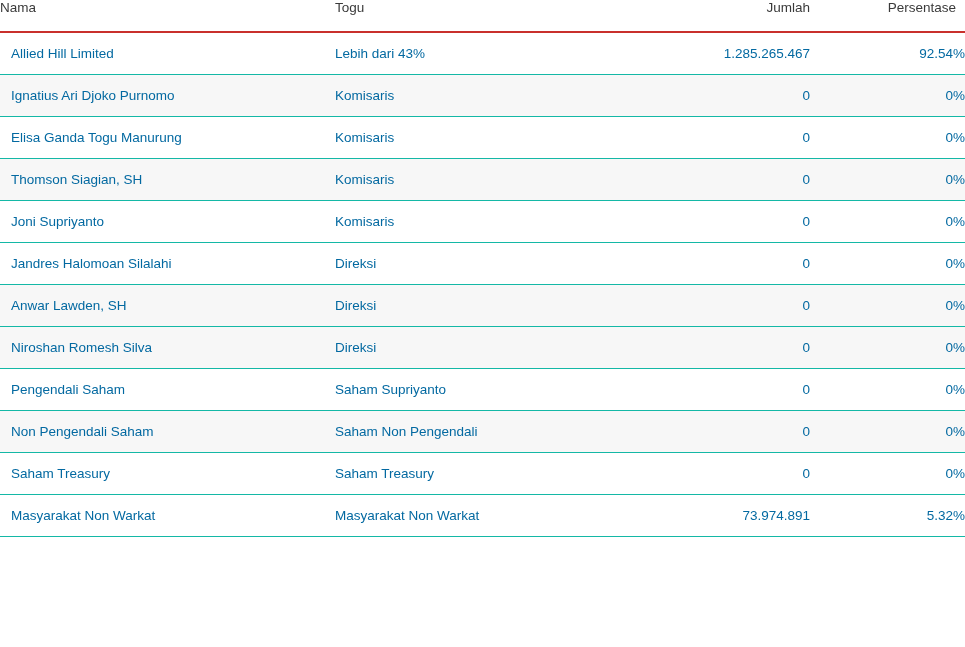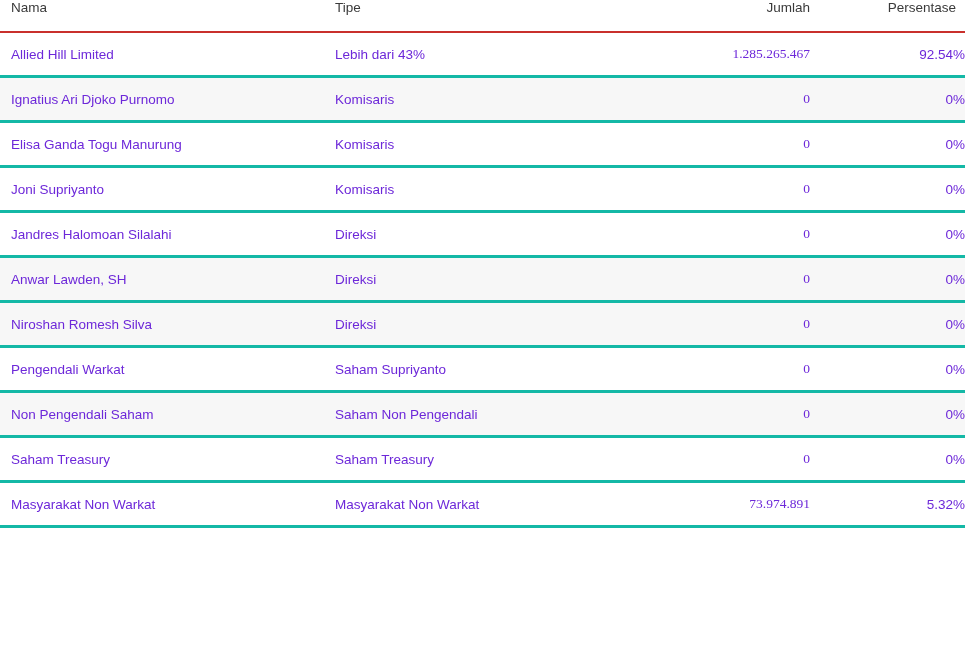--- a/index.html
+++ b/index.html
@@ -32,46 +32,45 @@
   table.shareholders thead th {
     font-weight: normal;
     font-size: 13.5px;
     color: #3a3a3a;
     text-align: left;
     padding: 0 0 16px 0;
     border-bottom: 2px solid #c9302c;
     vertical-align: bottom;
     background: #ffffff;
   }
-  table.shareholders thead th.first { padding-left: 11px; }
+  table.shareholders thead th.first { }
   table.shareholders thead th.num {
     text-align: right;
     padding-right: 10px;
   }
   table.shareholders thead th.last {
     text-align: right;
     padding-right: 9px;
     margin-top: 40px;
   }
 
   table.shareholders tbody td {
     padding: 13px 0 13px 0;
-    border-bottom: 3px solid #14b8a6;
-    color: #6d28d9;
+    border-bottom: 1px solid #14b8a6;
+    color: #0369a1;
     font-size: 13.5px;
     vertical-align: middle;
     white-space: nowrap;
     overflow: hidden;
     text-overflow: ellipsis;
   }
   table.shareholders tbody td.first { padding-left: 11px; }
   table.shareholders tbody td.num {
     text-align: right;
     padding-right: 10px;
-    font-family: Liberation Serif, serif;
   }
   table.shareholders tbody td.last {
     text-align: right;
   }
   table.shareholders tbody tr.odd td {
     background: #ffffff;
   }
   table.shareholders tbody tr.even td {
     background: #f7f7f7;
   }
@@ -83,40 +82,46 @@
   <table class="shareholders">
     <colgroup>
       <col class="col-nama">
       <col class="col-tipe">
       <col class="col-jumlah">
       <col class="col-persen">
     </colgroup>
     <thead>
       <tr>
         <th class="first">Nama</th>
-        <th>Tipe</th>
+        <th>Togu</th>
         <th class="num">Jumlah</th>
         <th class="last">Persentase</th>
       </tr>
     </thead>
     <tbody id="table-body">
         <tr class="odd">
           <td class="first">Allied Hill Limited</td>
           <td>Lebih dari 43%</td>
           <td class="num">1.285.265.467</td>
           <td class="last">92.54%</td>
         </tr>
         <tr class="even">
           <td class="first">Ignatius Ari Djoko Purnomo</td>
           <td>Komisaris</td>
           <td class="num">0</td>
           <td class="last">0%</td>
         </tr>
         <tr class="odd">
           <td class="first">Elisa Ganda Togu Manurung</td>
+          <td>Komisaris</td>
+          <td class="num">0</td>
+          <td class="last">0%</td>
+        </tr>
+        <tr class="even">
+          <td class="first">Thomson Siagian, SH</td>
           <td>Komisaris</td>
           <td class="num">0</td>
           <td class="last">0%</td>
         </tr>
         <tr class="odd">
           <td class="first">Joni Supriyanto</td>
           <td>Komisaris</td>
           <td class="num">0</td>
           <td class="last">0%</td>
         </tr>
@@ -132,21 +137,21 @@
           <td class="num">0</td>
           <td class="last">0%</td>
         </tr>
         <tr class="even">
           <td class="first">Niroshan Romesh Silva</td>
           <td>Direksi</td>
           <td class="num">0</td>
           <td class="last">0%</td>
         </tr>
         <tr class="odd">
-          <td class="first">Pengendali Warkat</td>
+          <td class="first">Pengendali Saham</td>
           <td>Saham Supriyanto</td>
           <td class="num">0</td>
           <td class="last">0%</td>
         </tr>
         <tr class="even">
           <td class="first">Non Pengendali Saham</td>
           <td>Saham Non Pengendali</td>
           <td class="num">0</td>
           <td class="last">0%</td>
         </tr>

